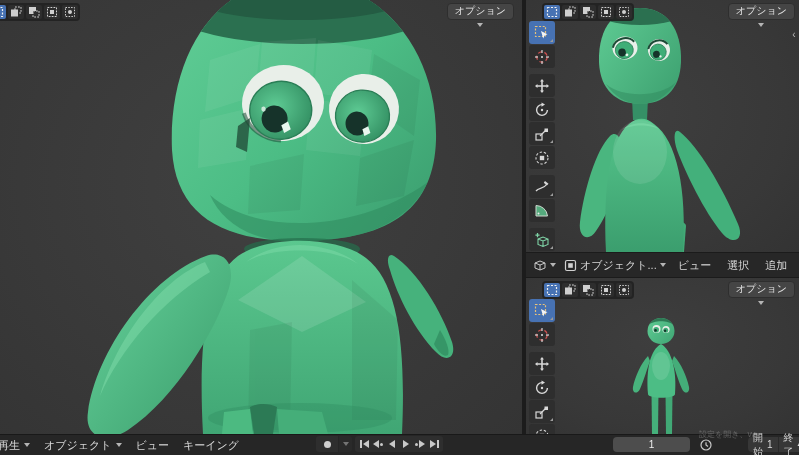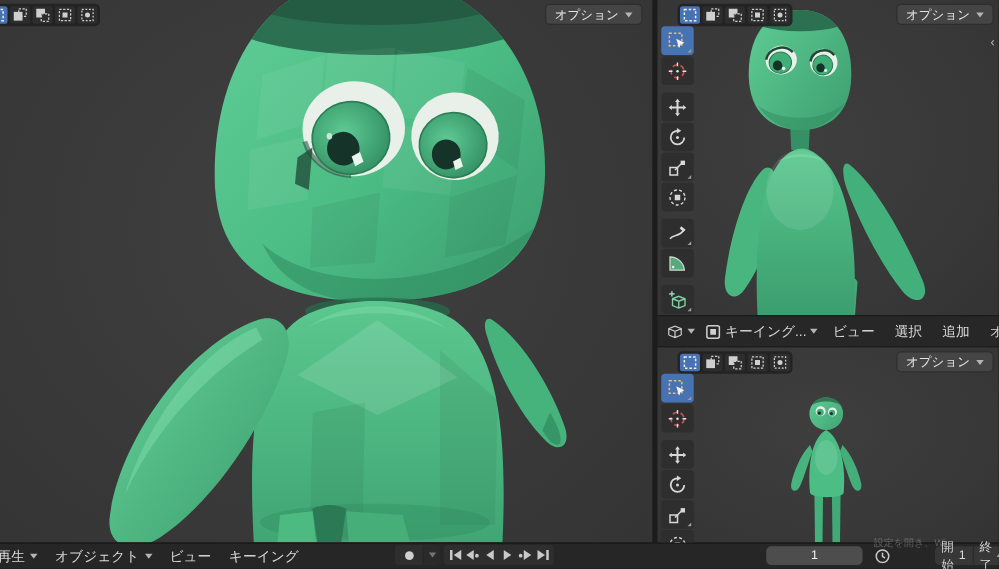--- a/index.html
+++ b/index.html
@@ -23,21 +23,21 @@
                display: flex; align-items: center; padding: 0 3px; font-size: 11px; overflow: hidden; white-space: nowrap; }
   .vp-bot    { left: 526px; top: 278px; width: 273px; height: 156px;
                background: radial-gradient(ellipse at 48% 40%, #3e3e3e 0%, #383838 65%, #333333 100%); }
   .timeline  { left: 0; top: 434px; width: 799px; height: 21px;
                background: #262626; border-top: 1px solid #191919;
                display: flex; align-items: center; font-size: 11px; }
 
   
   .options-btn { position: absolute; top: 3px; height: 17px; padding: 0 7px;
     background: #454545; border: 1px solid #2e2e2e; border-radius: 4px;
-    font-size: 10px; color: #e3e3e3; display: flex; align-items: center; gap: 5px; z-index: 5; }
+    font-size: 10px; color: #e3e3e3; display: flex; align-items: center; gap: 5px; z-index: 5; flex-direction: column; }
   .cv { width: 0; height: 0; border-left: 3px solid transparent; border-right: 3px solid transparent;
         border-top: 4px solid #b5b5b5; display: inline-block; }
 
   .selgroup { position: absolute; top: 3px; display: flex; gap: 2px;
     background: rgba(34,34,34,.92); padding: 2px; border-radius: 4px; z-index: 5; }
   .sel-btn { width: 16px; height: 14px; border-radius: 2px; display: flex;
     align-items: center; justify-content: center; background: #2d2d2d; }
   .sel-btn.active { background: #4772b3; }
 
   .toolbar { position: absolute; left: 3px; width: 26px; z-index: 5; }
@@ -372,21 +372,21 @@
     <svg width="14" height="14">
         <path d="M2 10 L7 12 L12 10 M2 10 L2 5 L7 3 L12 5 L12 10 M7 12 L7 7 M2 5 L7 7 L12 5" stroke="#c8c8c8" fill="none" stroke-width="1"></path>
       </svg>
     <span class="cv"></span>
   </div>
   <div class="hm-item">
     <svg width="13" height="13">
         <rect x="1.5" y="1.5" width="10" height="10" rx="1.5" fill="none" stroke="#d0d0d0" stroke-width="1.2"></rect>
         <rect x="4.2" y="4.2" width="4.6" height="4.6" fill="#d0d0d0"></rect>
       </svg>
-    <span>キーイング...</span>
+    <span>オブジェクト...</span>
     <span class="cv"></span>
   </div>
   <span class="hm-menu">ビュー</span>
   <span class="hm-menu">選択</span>
   <span class="hm-menu">追加</span>
   <span class="hm-menu">オブジェクト</span>
 
 </div>
 
 <div class="pane vp-bot">

